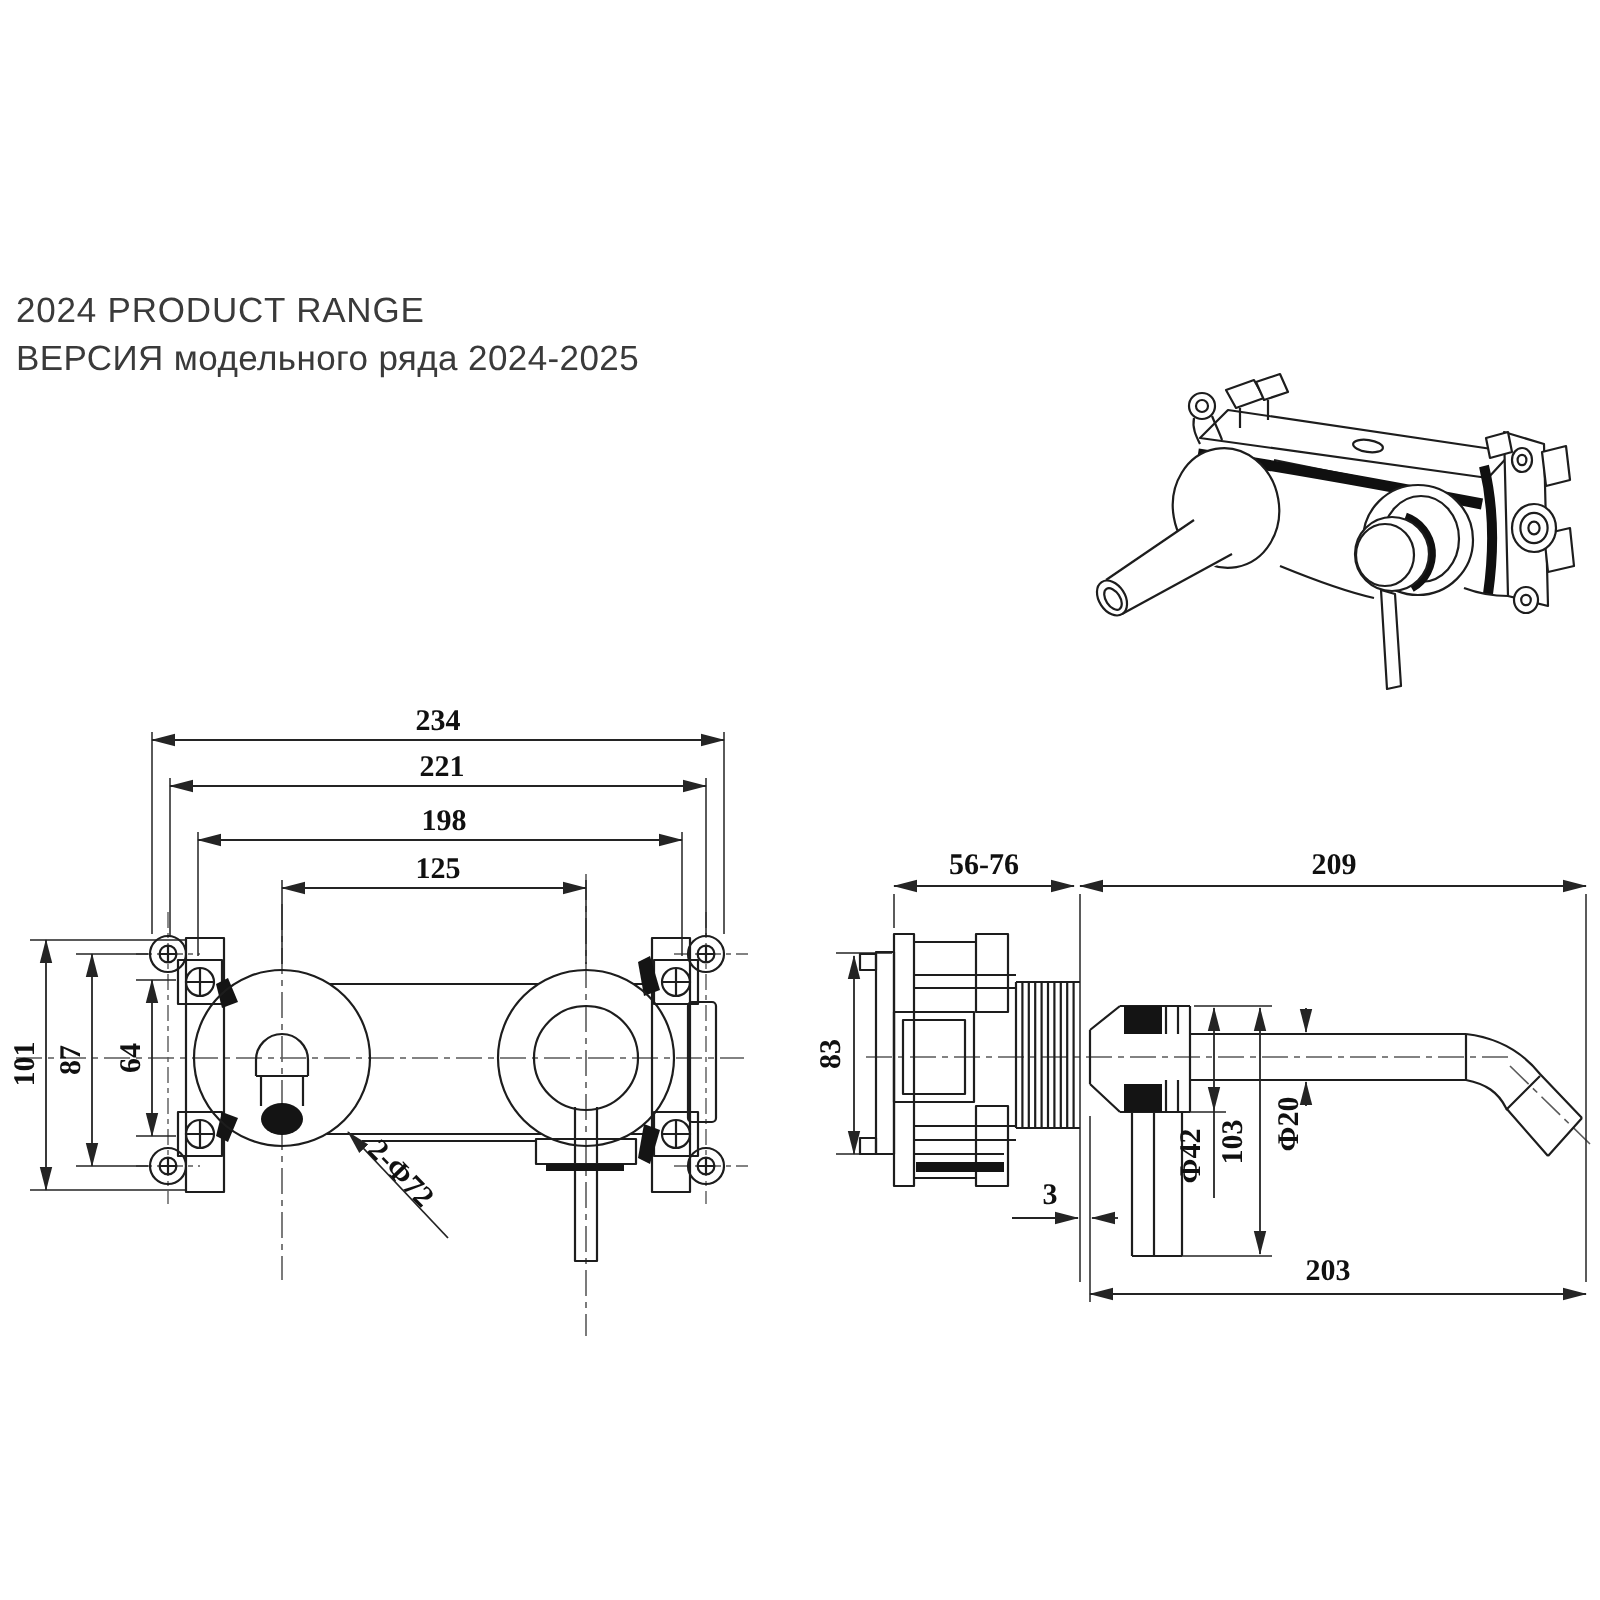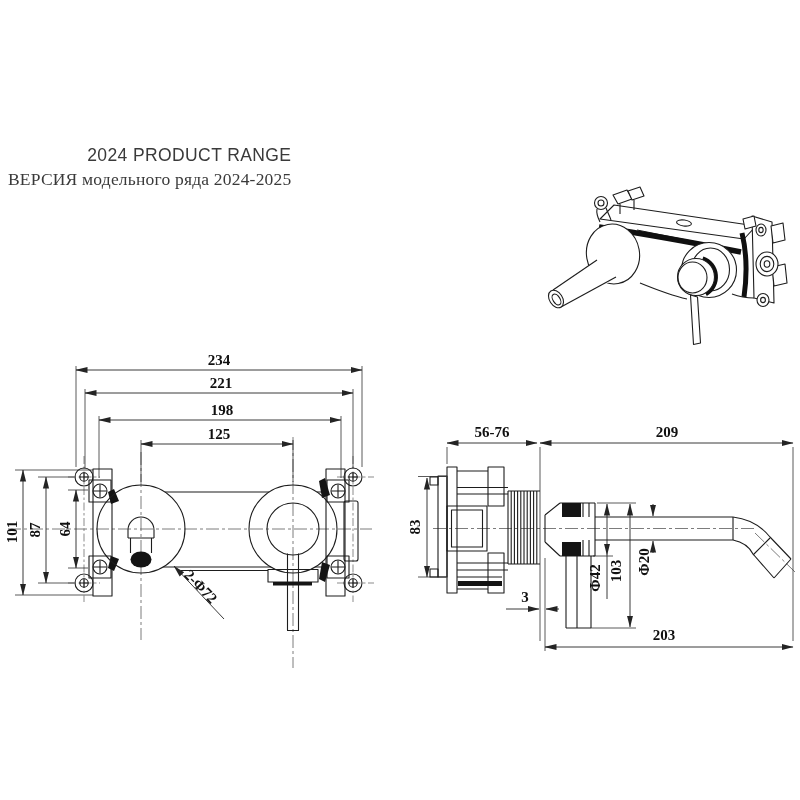--- a/index.html
+++ b/index.html
@@ -1,19 +1,19 @@
 <!DOCTYPE html>
 <html><head>
 <meta charset="utf-8">
 <style>
   html,body{margin:0;padding:0;background:#ffffff;width:800px;height:800px;overflow:hidden;}
-  .sheet{position:relative;width:800px;height:764px;background:#fff;font-family:"Liberation Sans",sans-serif;text-align:right;}
+  .sheet{position:relative;width:800px;height:764px;background:#fff;font-family:"Liberation Sans",sans-serif;}
   .hdr{position:absolute;left:8px;top:143px;color:#3a3a3a;}
   .hdr .l1{font-size:17.5px;letter-spacing:.4px;line-height:24px;}
-  .hdr .l2{font-size:17.5px;letter-spacing:.2px;line-height:24px;font-family:Liberation Serif, serif;}
+  .hdr .l2{font-size:17.5px;letter-spacing:.2px;line-height:24px;}
   svg{position:absolute;left:0;top:0;}
   .ln{fill:none;stroke:#1d1d1d;stroke-width:1.1;stroke-linejoin:round;}
   .lnw{fill:#ffffff;stroke:#1d1d1d;stroke-width:1.1;stroke-linejoin:round;}
   .dim{fill:none;stroke:#242424;stroke-width:0.9;}
   .ext{fill:none;stroke:#242424;stroke-width:0.75;}
   .cl{fill:none;stroke:#5a5a5a;stroke-width:0.8;stroke-dasharray:13 3 3 3;}
   .cl2{fill:none;stroke:#5a5a5a;stroke-width:0.7;stroke-dasharray:8 2.5 2.5 2.5;}
   .dk{fill:#141414;stroke:none;}
   .band{fill:none;stroke:#101010;}
   .dimtxt{font-family:"Liberation Serif",serif;font-size:15px;font-weight:bold;fill:#101010;}

